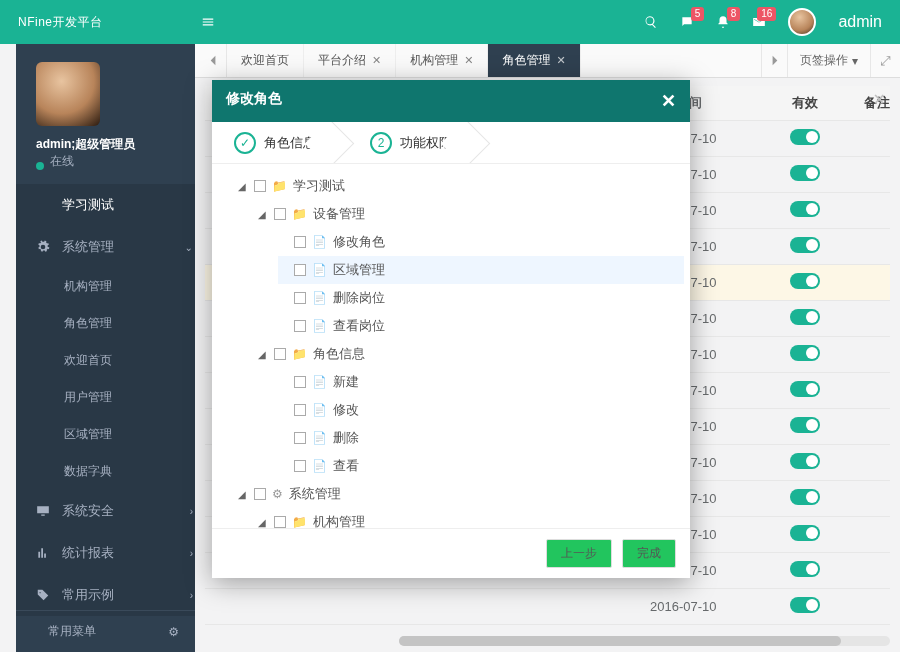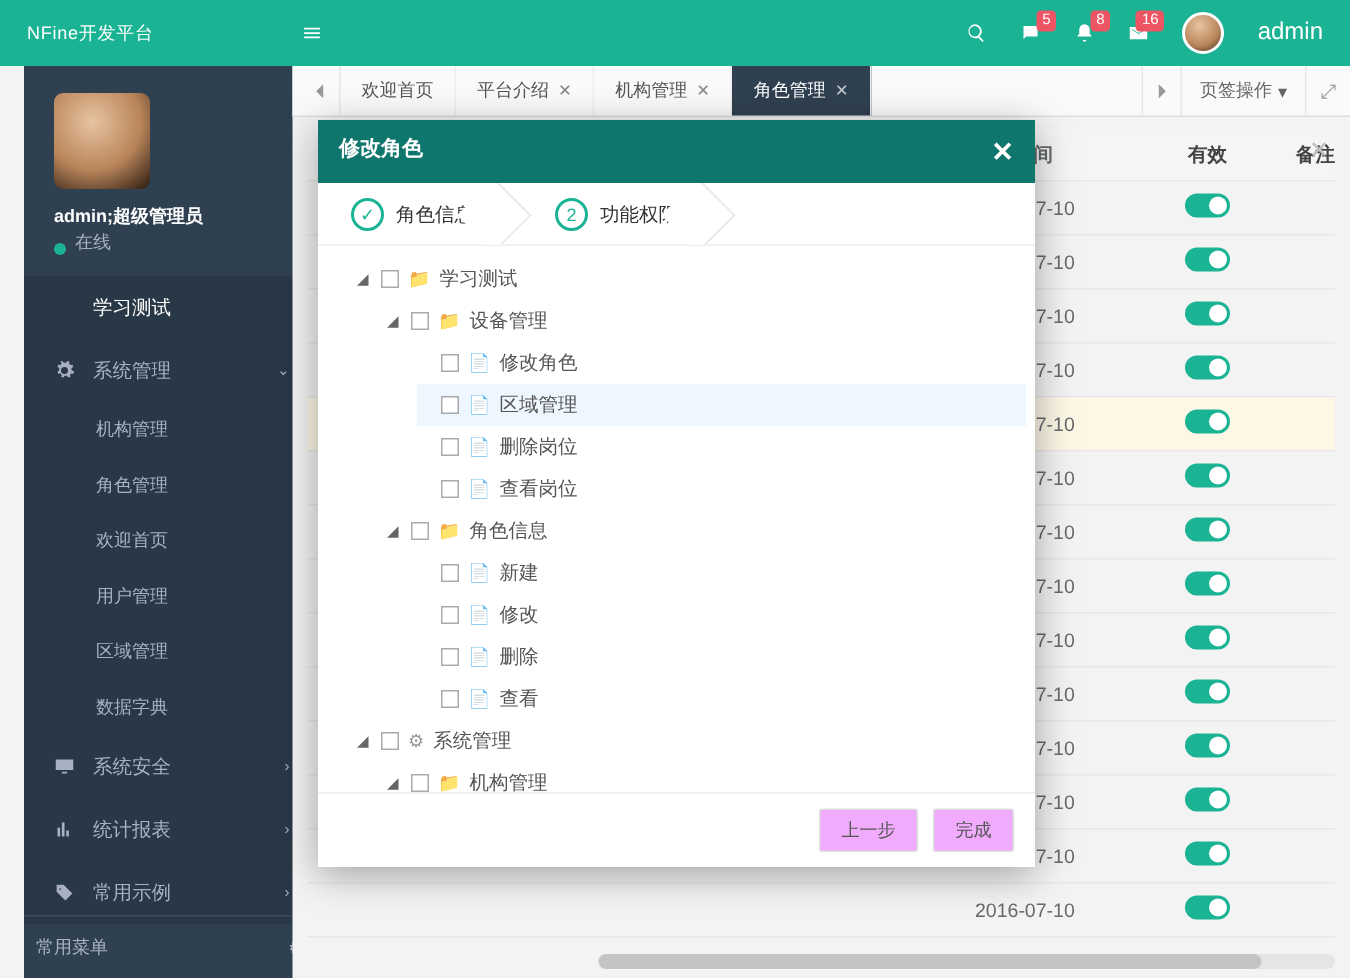--- a/index.html
+++ b/index.html
@@ -21,21 +21,21 @@
 .profile .status{color:#a7b1c2;font-size:12px;margin-top:0;display:flex;align-items:flex-end;gap:6px}
 .dot{width:8px;height:8px;border-radius:50%;background:#1ab394;display:inline-block}
 .menu{list-style:none}
 .menu>li{padding:12px 20px;font-size:13px;color:#a7b1c2;cursor:pointer;display:flex;align-items:center;gap:12px;position:relative}
 .menu>li.active{background:#293846;color:#fff}
 .menu>li.dark{background:#293846}
 .menu>li .chev{position:absolute;right:18px;font-size:10px}
 .menu .ico{width:14px;display:inline-flex;justify-content:center}
 .submenu{list-style:none;background:#293846}
 .submenu li{padding:10px 20px 10px 48px;font-size:12px;color:#a7b1c2;cursor:pointer}
-.common-menu{position:absolute;bottom:0;left:0;right:0;padding:12px 8px;font-size:12px;color:#a7b1c2;border-top:1px solid #3a4a5a;display:flex;justify-content:space-between;align-items:center}
+.common-menu{position:absolute;bottom:0;left:0;right:0;padding:12px 32px;font-size:12px;color:#a7b1c2;border-top:1px solid #3a4a5a;display:flex;justify-content:space-between;align-items:center}
 
 .main{position:absolute;left:195px;right:0;top:44px;bottom:0;background:#f3f3f4;display:flex;flex-direction:column}
 .tabbar{height:34px;background:#fafafa;border-bottom:1px solid #ddd;display:flex;align-items:stretch;padding-left:6px}
 .tabbar .scroll-btn{width:26px;display:flex;align-items:center;justify-content:center;color:#999;cursor:pointer;border-right:1px solid #e7e7e7}
 .tabbar .scroll-btn.right{margin-left:auto;border-left:1px solid #e7e7e7;border-right:none}
 .tabbar .tab{padding:0 14px;display:flex;align-items:center;font-size:12px;color:#555;cursor:pointer;border-right:1px solid #eee;gap:6px}
 .tabbar .tab.active{background:#2f4050;color:#fff}
 .tabbar .tab .x{font-size:11px;opacity:.7}
 .tabops{padding:0 12px;display:flex;align-items:center;font-size:12px;color:#666;cursor:pointer;border-left:1px solid #e7e7e7;gap:4px}
 .tabclose{width:30px;display:flex;align-items:center;justify-content:center;border-left:1px solid #e7e7e7;color:#999;cursor:pointer}
@@ -64,21 +64,21 @@
 .step::after{content:"";position:absolute;right:-9px;top:4px;width:34px;height:34px;border-top:1px solid #e5e5e5;border-right:1px solid #e5e5e5;transform:rotate(45deg);background:#fff}
 .step.s2{padding-left:32px}
 .tree{flex:1;overflow:auto;padding:8px 6px;font-size:13px;color:#555}
 .tree ul{list-style:none;padding-left:20px}
 .tree li{padding:5px 0;display:flex;align-items:center;gap:6px;white-space:nowrap;cursor:pointer}
 .tree li.sel{background:#eef6ff}
 .tog{width:10px;font-size:10px;color:#666;cursor:pointer}
 .cb{width:12px;height:12px;border:1px solid #aaa;background:#fff;cursor:pointer;flex-shrink:0}
 .fico{color:#999;font-size:12px}
 .modal-ft{padding:10px 14px;border-top:1px solid #eee;display:flex;justify-content:flex-end;gap:10px}
-.btn{padding:5px 14px;border:1px solid #ddd;background:#f0abfc;font-size:12px;cursor:pointer;border-radius:2px;color:#555}
+.btn{padding:5px 14px;border:1px solid #ddd;background:#22c55e;font-size:12px;cursor:pointer;border-radius:2px;color:#555}
 .scrollbar-h{position:absolute;left:204px;right:10px;bottom:6px;height:10px;background:#e5e5e5;border-radius:5px}
 .scrollbar-h::after{content:"";position:absolute;left:0;top:0;bottom:0;width:90%;background:#c4c4c4;border-radius:5px}
 svg{width:14px;height:14px;fill:currentColor}
 </style>
 </head>
 <body>
 
 <div class="header">
   <div class="brand">NFine开发平台</div>
   <div class="hamburger">

